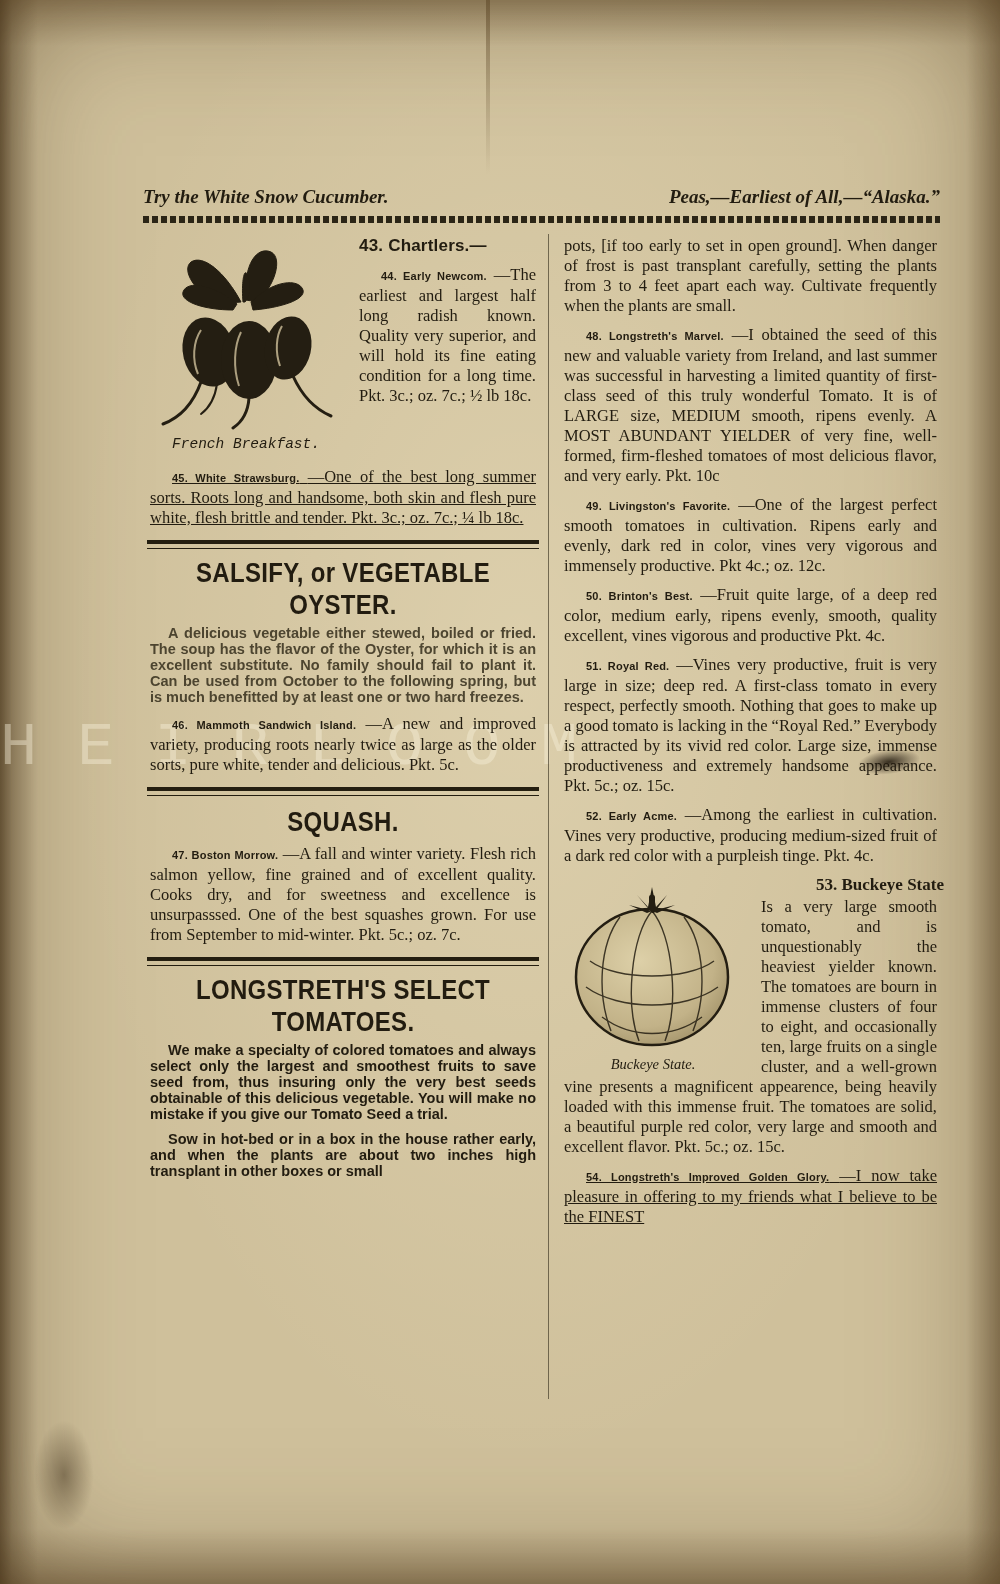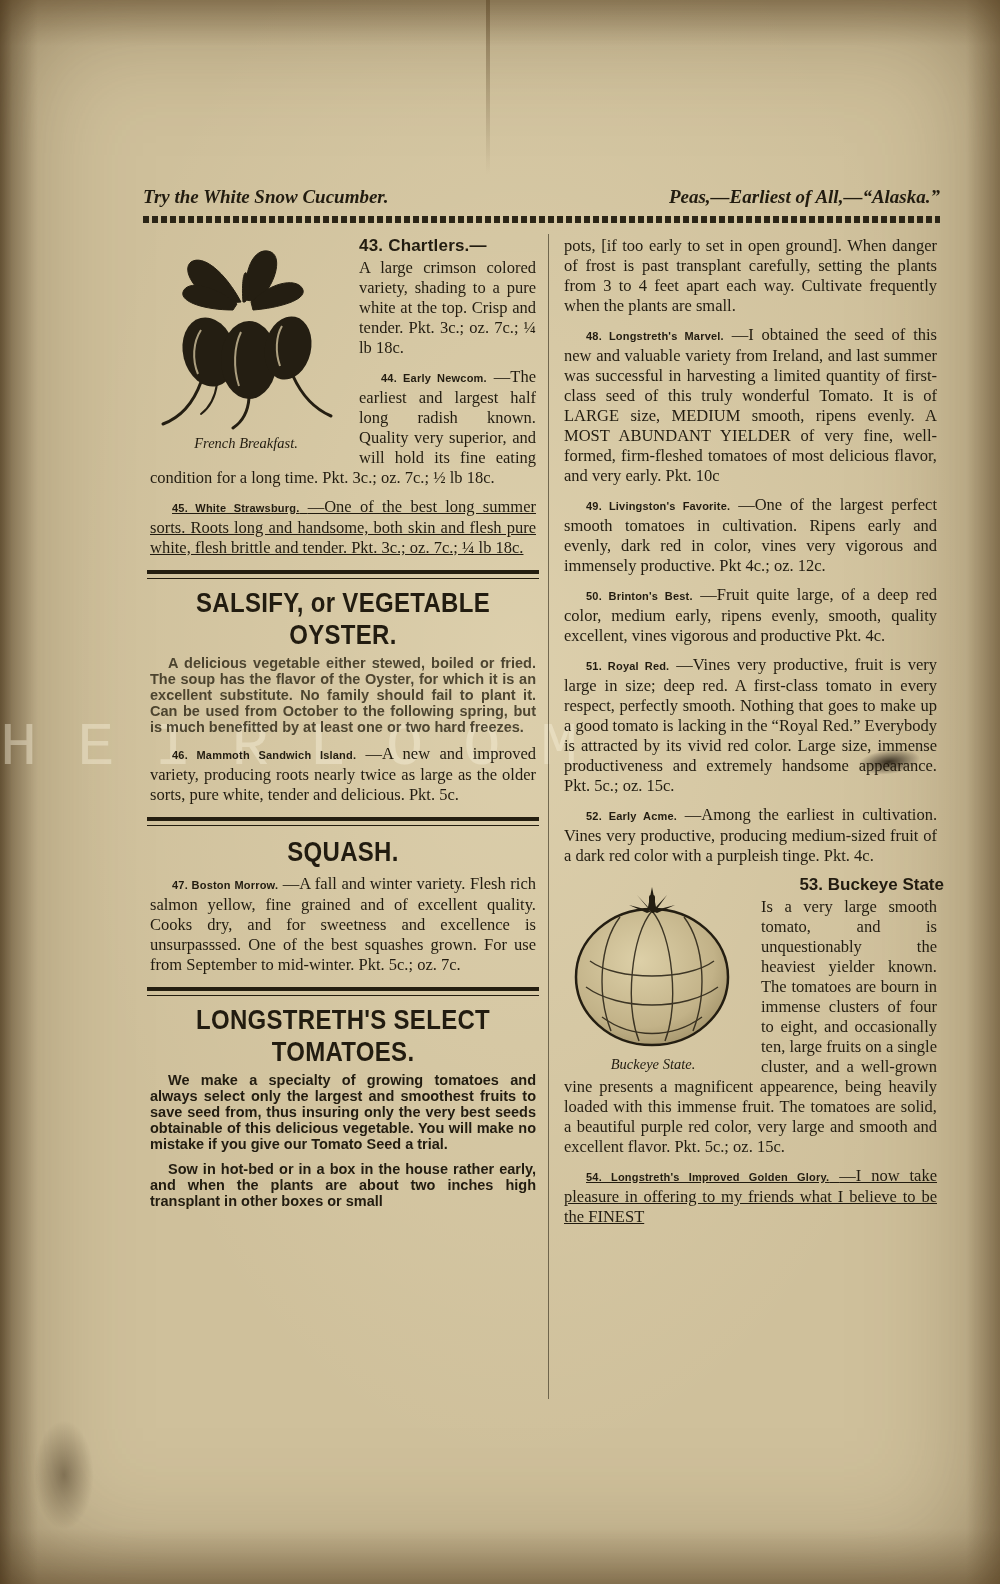--- a/index.html
+++ b/index.html
@@ -46,24 +46,24 @@
   .lead-block{display:block;text-indent:0;margin:0 0 2px 30px;font-size:17px;}
   .heading{font-family:"Liberation Sans", sans-serif;font-weight:bold;text-align:center;
     font-size:24px;margin:6px 0 8px;letter-spacing:0.3px;transform:scaleY(1.12);
     transform-origin:center;}
   .double-rule{height:4px;border-top:4px solid #241e10;border-bottom:1.5px solid #241e10;
     margin:12px 4px 12px;}
   .gothic-intro{font-family:"Liberation Sans", sans-serif;font-weight:bold;font-size:14.5px;
     line-height:16px;text-indent:18px;}
   .faded{color:rgba(38,32,16,0.78);}
   .caption{font-style:italic;font-size:14.5px;text-align:center;line-height:18px;}
-  .fig-radish{float:left;width:206px;margin:2px 10px 0 0;}
+  .fig-radish{float:left;width:206px;margin:2px 10px 14px 0;font-family:Liberation Mono, monospace;}
   .fig-tomato{float:left;width:192px;margin:6px 12px 2px 0;}
   .clear{clear:both;text-decoration:underline;}
-  .buckeye-head{font-family:Liberation Sans, sans-serif;font-weight:bold;font-size:17px;
+  .buckeye-head{font-family:Liberation Serif, serif;font-weight:bold;font-size:17px;
     text-align:right;margin:2px 0 2px;text-indent:0;}
   .cont{text-indent:0;}
 </style>
 </head>
 <body>
 
 <div class="vignette"></div>
 <div class="crease"></div>
 <div class="watermark">HEIRLOOM</div>
 
@@ -100,21 +100,20 @@
         <path d="M106,160 C105,174 99,184 90,190"></path>
         <path d="M150,138 C160,160 174,172 188,178"></path>
         <path d="M74,146 C72,160 66,170 58,176" stroke-width="2"></path>
       </g>
     </svg>
     <div class="caption">French Breakfast.</div>
   </div>
 
   <p class="no-indent">
     <span class="lead lead-block">43. Chartlers.—</span>
-    <span>A large crimson colored variety, shading to a pure white at the top. Crisp and tender. Pkt. 3c.; oz. 7c.; ¼ lb 18c.</span>
   </p>
 
   <p class="item">
     <span class="lead">44. Early Newcom.</span>
     <span>—The earliest and largest half long radish known. Quality very superior, and will hold its fine eating condition for a long time. Pkt. 3c.; oz. 7c.; ½ lb 18c.</span>
   </p>
 
   <p class="item clear">
     <span class="lead">45. White Strawsburg.</span>
     <span>—One of the best long summer sorts. Roots long and handsome, both skin and flesh pure white, flesh brittle and tender. Pkt. 3c.; oz. 7c.; ¼ lb 18c.</span>
@@ -135,21 +134,21 @@
   <h2 class="heading">SQUASH.</h2>
 
   <p class="item">
     <span class="lead">47. Boston Morrow.</span>
     <span>—A fall and winter variety. Flesh rich salmon yellow, fine grained and of excellent quality. Cooks dry, and for sweetness and excellence is unsurpasssed. One of the best squashes grown. For use from September to mid-winter. Pkt. 5c.; oz. 7c.</span>
   </p>
 
   <div class="double-rule"></div>
 
   <h2 class="heading">LONGSTRETH'S SELECT TOMATOES.</h2>
-  <p class="gothic-intro">We make a specialty of growing tomatoes and always select only the largest and smoothest fruits to save seed from, thus insuring only the very best seeds obtainable of this delicious vegetable. You will make no mistake if you give our Tomato Seed a trial.</p>
+  <p class="gothic-intro">We make a specialty of colored tomatoes and always select only the largest and smoothest fruits to save seed from, thus insuring only the very best seeds obtainable of this delicious vegetable. You will make no mistake if you give our Tomato Seed a trial.</p>
   <p class="gothic-intro">Sow in hot-bed or in a box in the house rather early, and when the plants are about two inches high transplant in other boxes or small</p>
 
 </section>
 
 <section class="col col-right">
 
   <p class="cont">pots, [if too early to set in open ground]. When danger of frost is past transplant carefully, setting the plants from 3 to 4 feet apart each way. Cultivate frequently when the plants are small.</p>
 
   <p class="item">
     <span class="lead">48. Longstreth's Marvel.</span>

